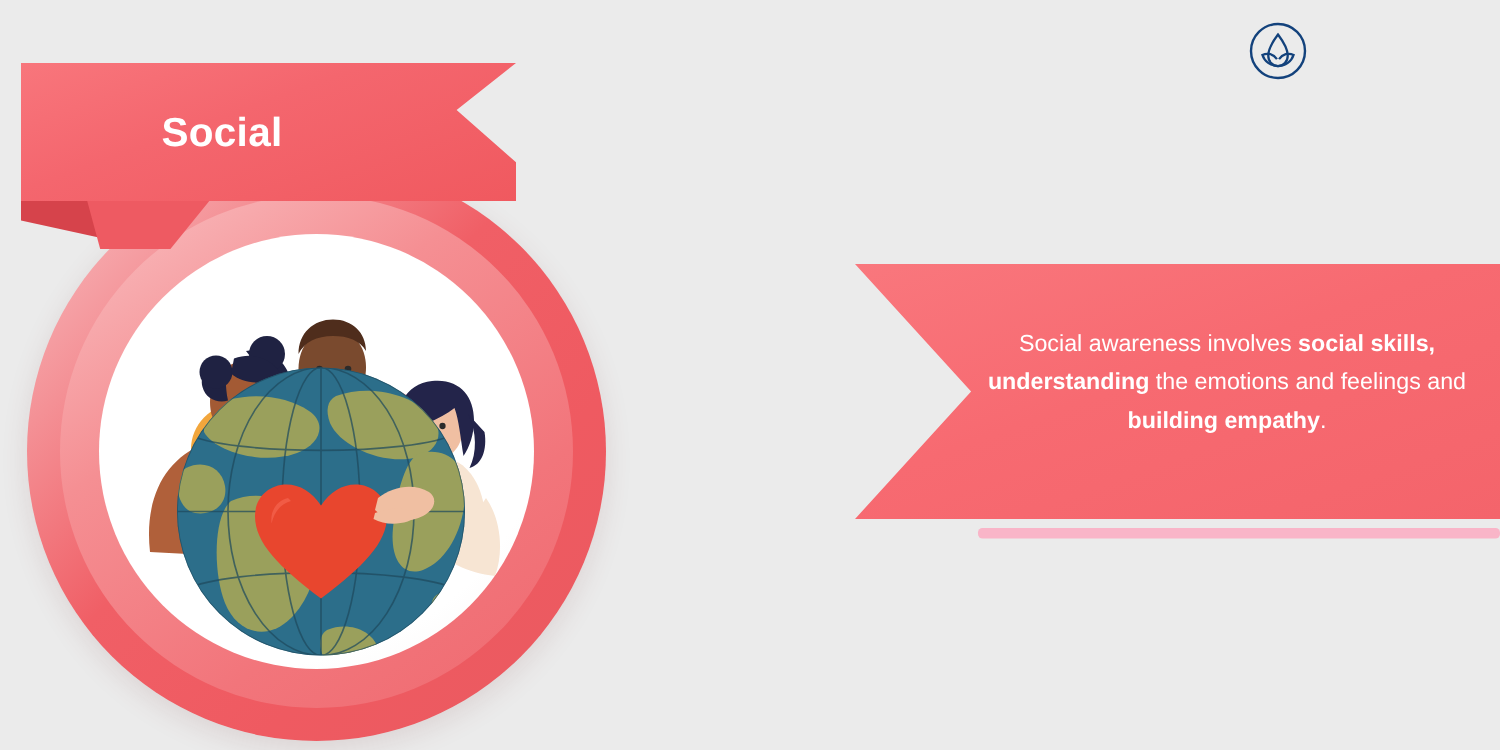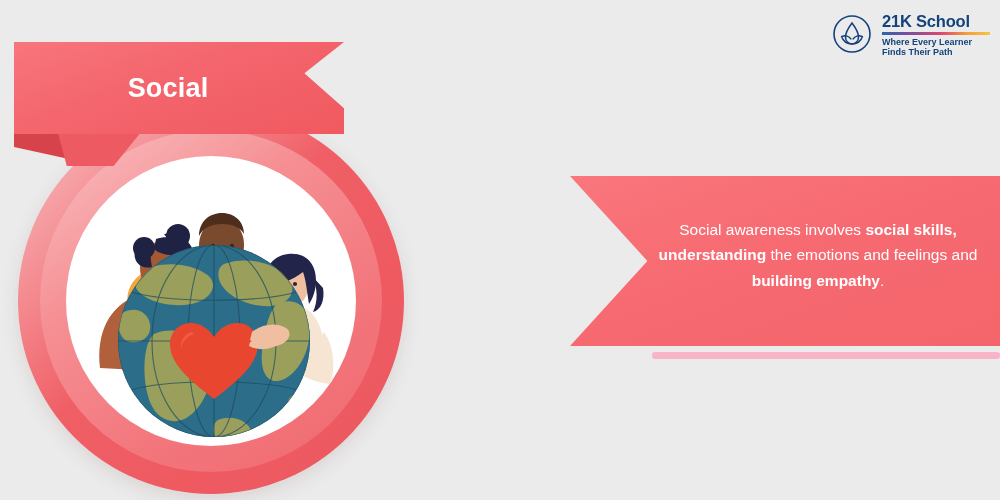--- a/index.html
+++ b/index.html
@@ -47,21 +47,20 @@
     position:absolute;left:14px;top:42px;width:330px;height:92px;
     background:linear-gradient(160deg,#f8767c 0%, #f4666e 40%, #f0595f 100%);
     clip-path:polygon(0 0, 100% 0, 88% 34%, 100% 72%, 100% 100%, 0 100%);
     box-shadow:0 3px 10px rgba(150,60,60,.20);
   }
   .ribbon-text{
     position:absolute;left:14px;top:42px;width:268px;height:92px;
     display:flex;align-items:center;justify-content:center;
     color:#fff;font-size:27px;font-weight:bold;line-height:1.22;text-align:center;
     letter-spacing:.2px;
-    margin-left:20px;
   }
 
   
   .arrow-banner{
     position:absolute;left:570px;top:176px;width:430px;height:170px;
     background:linear-gradient(160deg,#f9777d 0%, #f76a71 45%, #f4646b 100%);
     clip-path:polygon(0 0, 18% 50%, 0 100%, 100% 100%, 100% 0);
     box-shadow:0 4px 12px rgba(150,70,70,.15);
   }
   .arrow-text{
@@ -205,23 +204,15 @@
   </div>
   <div class="pink-bar"></div>
 
   <div class="logo">
     <svg class="logo-mark" viewBox="0 0 40 40">
       <circle cx="20" cy="20" r="18" fill="none" stroke="#13427c" stroke-width="1.6"></circle>
       <path d="M20 9 C24.5 15 26.5 19 26.5 23 C26.5 27.2 23.6 30 20 30 C16.4 30 13.5 27.2 13.5 23 C13.5 19 15.5 15 20 9 Z" fill="none" stroke="#13427c" stroke-width="1.5"></path>
       <path d="M20 30 C15 30 11 27 9.6 22.6 C13 21 17 22 19.3 25.4" fill="none" stroke="#13427c" stroke-width="1.5"></path>
       <path d="M20 30 C25 30 29 27 30.4 22.6 C27 21 23 22 20.7 25.4" fill="none" stroke="#13427c" stroke-width="1.5"></path>
     </svg>
-    <div class="logo-txt">
-      <div class="logo-name">21K School</div>
-      <div class="logo-underline"></div>
-      <div class="logo-tag">
-        <div>Where Every Learner</div>
-        <div>Finds Their Path</div>
-      </div>
-    </div>
   </div>
 
 </div>
 
 </body></html>

